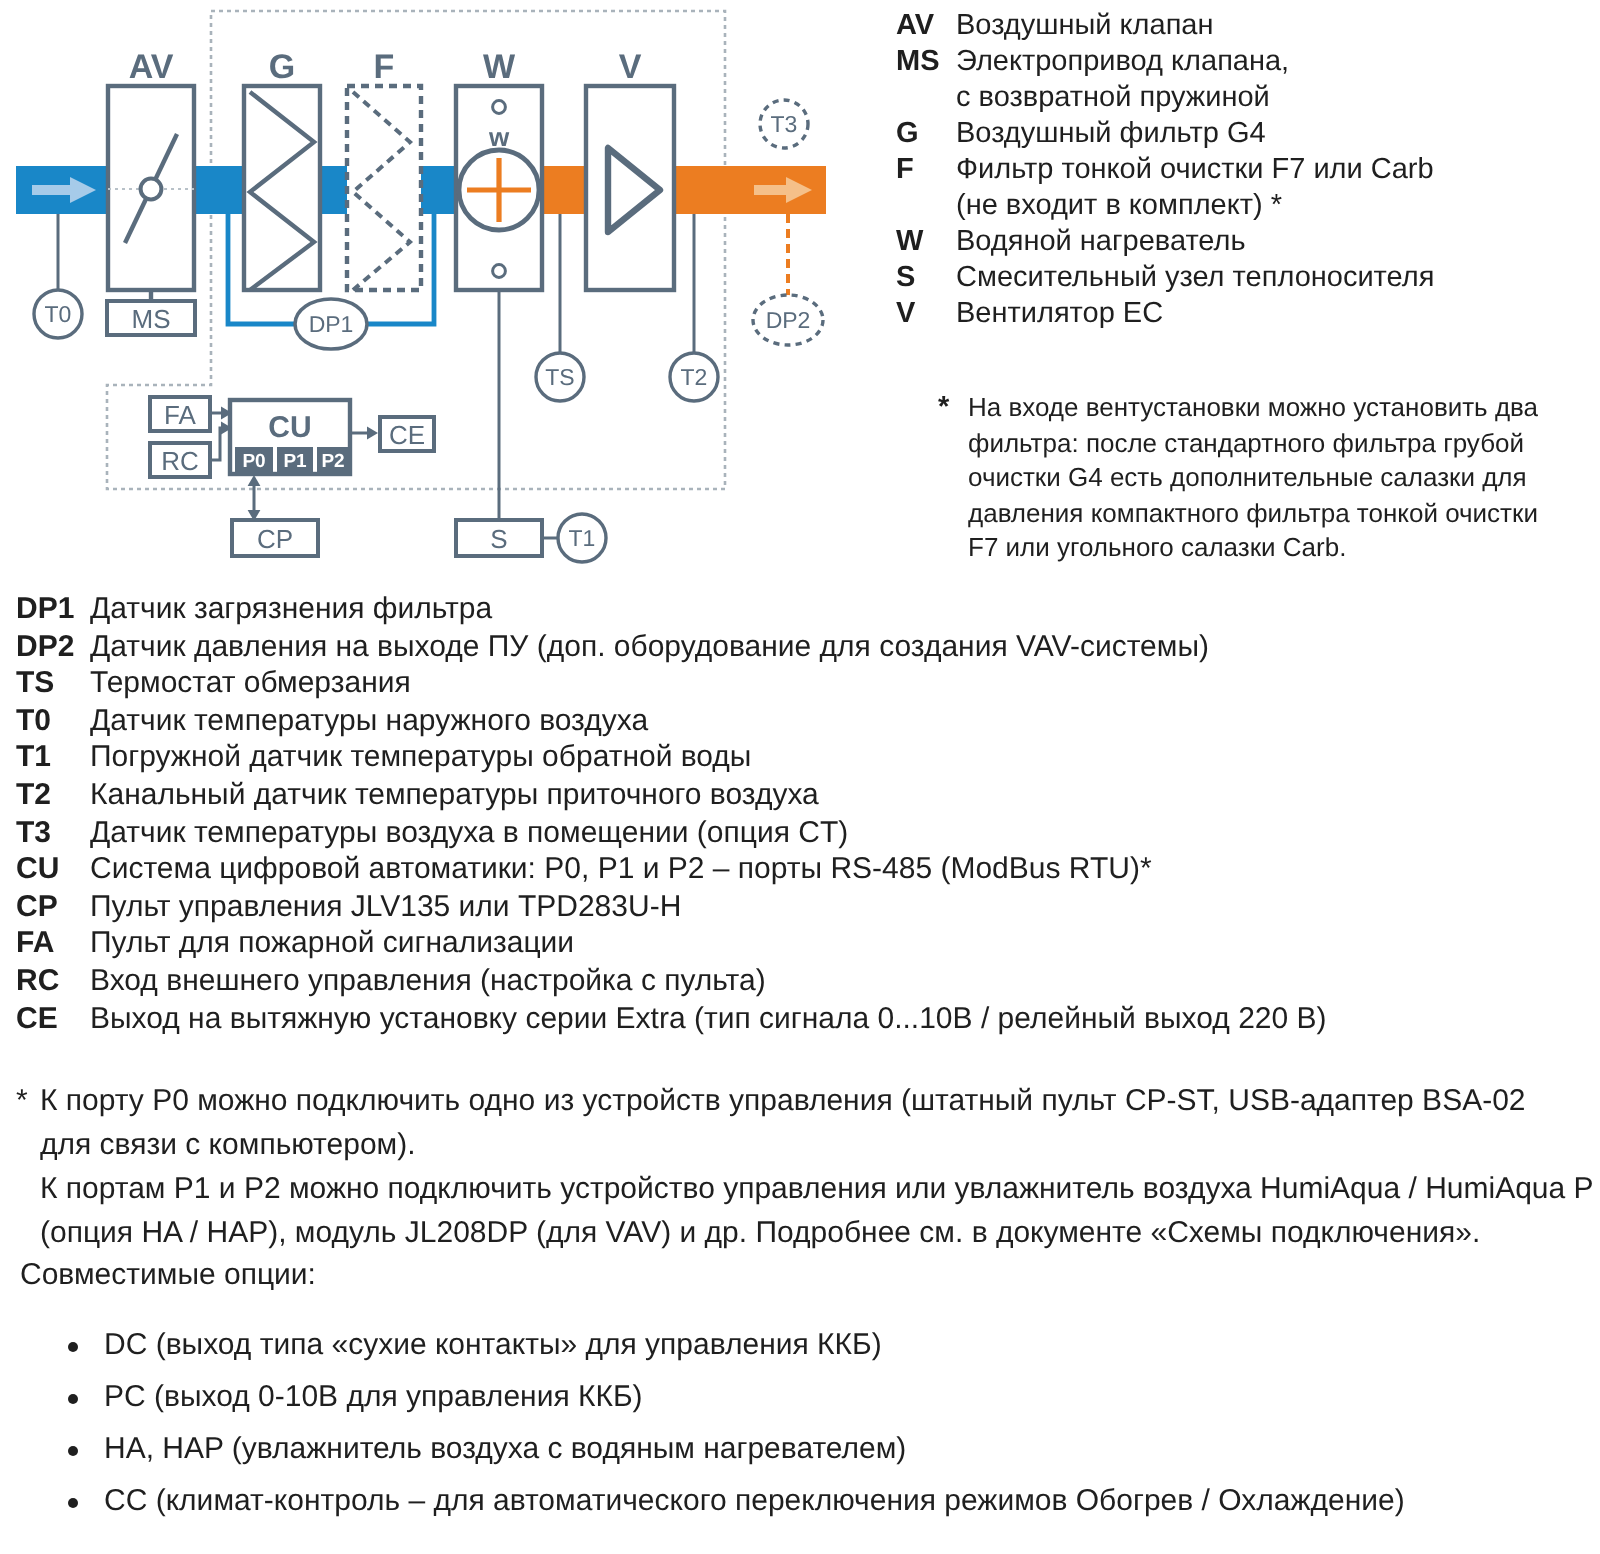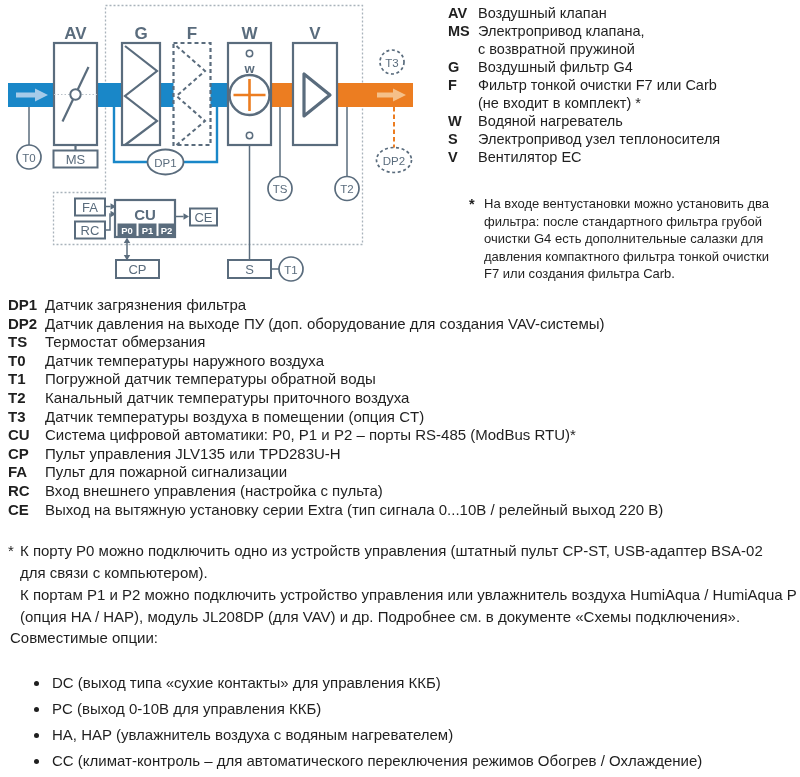--- a/index.html
+++ b/index.html
@@ -56,21 +56,21 @@
   .dkey{width:37px;flex:0 0 37px;font-weight:700}
   .dtext .b{font-weight:400}
 
   
   .footnote{position:absolute;left:8px;top:540px;font-size:15px;line-height:22px}
   .fstar{position:absolute;left:0;top:0}
   .fbody{margin-left:12px;white-space:nowrap}
 
   
   .options{position:absolute;left:10px;top:627px;font-size:15px}
-  .oheading{line-height:22px;margin-bottom:21px}
+  .oheading{line-height:22px;margin-bottom:11px}
   .olist{margin-left:24px}
   .oitem{position:relative;padding-left:18px;line-height:26px;white-space:nowrap}
   .oitem::before{content:'';position:absolute;left:0;top:10.5px;width:5px;height:5px;
                  border-radius:50%;background:var(--c-text)}
 </style>
 </head>
 <body>
 
 <div class="page">
 
@@ -252,38 +252,38 @@
         </div>
         <div class="lrow">
           <span class="lkey">W</span>
           <div class="ldesc">
             <div>Водяной нагреватель</div>
           </div>
         </div>
         <div class="lrow">
           <span class="lkey">S</span>
           <div class="ldesc">
-            <div>Электропривод узел теплоносителя</div>
+            <div>Смесительный узел теплоносителя</div>
           </div>
         </div>
         <div class="lrow">
           <span class="lkey">V</span>
           <div class="ldesc">
             <div>Вентилятор EC</div>
           </div>
         </div>
       </div>
     <div class="legend-note">
       <span class="note-star">*</span>
       <div class="note-text">
           <div>На входе вентустановки можно установить два</div>
           <div>фильтра: после стандартного фильтра грубой</div>
           <div>очистки G4 есть дополнительные салазки для</div>
           <div>давления компактного фильтра тонкой очистки</div>
-          <div>F7 или создания фильтра Carb.</div>
+          <div>F7 или угольного салазки Carb.</div>
         </div>
     </div>
   </div>
 
   <div class="descriptions">
       <div class="drow">
         <span class="dkey">DP1</span>
         <span class="dtext"><span>Датчик загрязнения фильтра</span></span>
       </div>
       <div class="drow">

